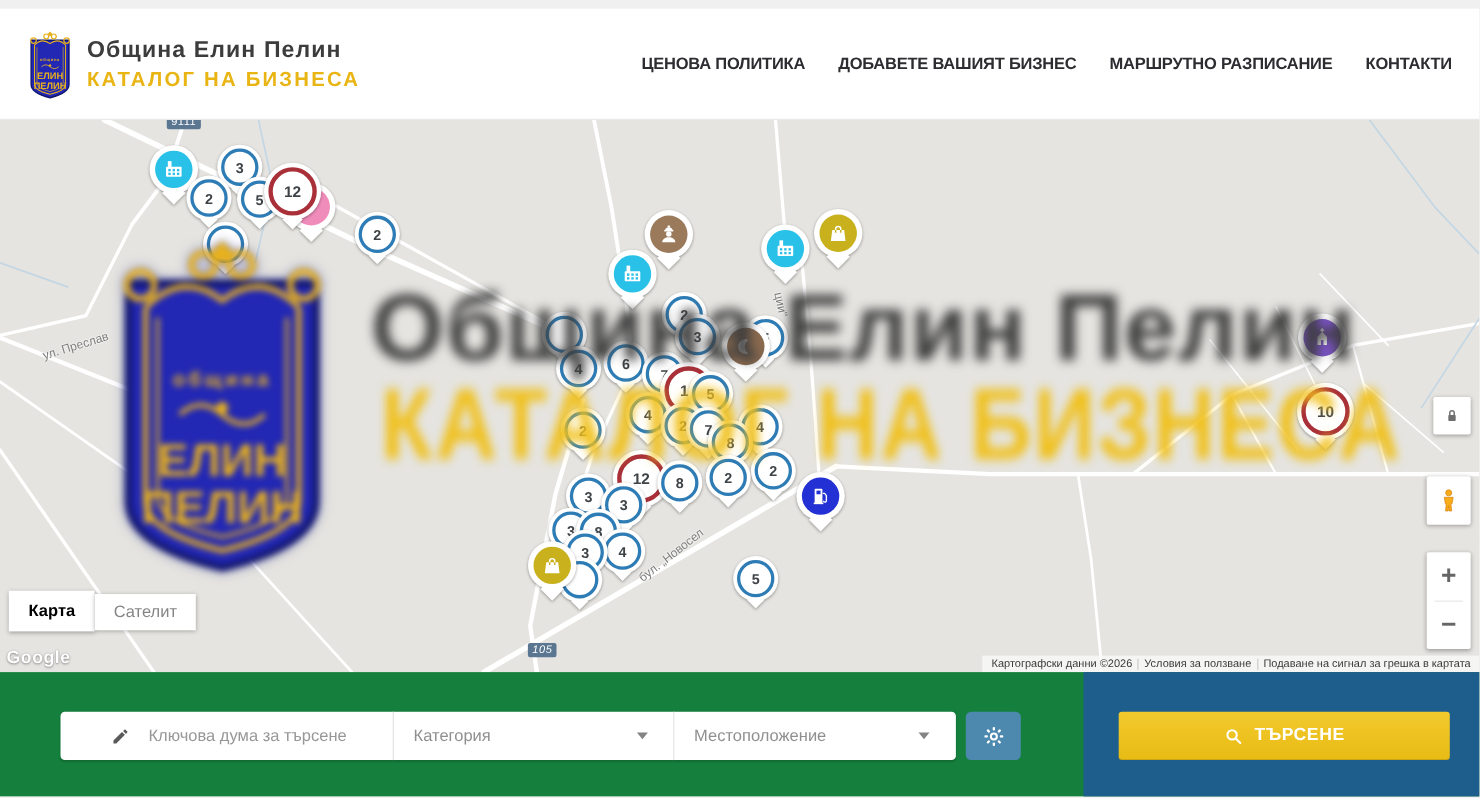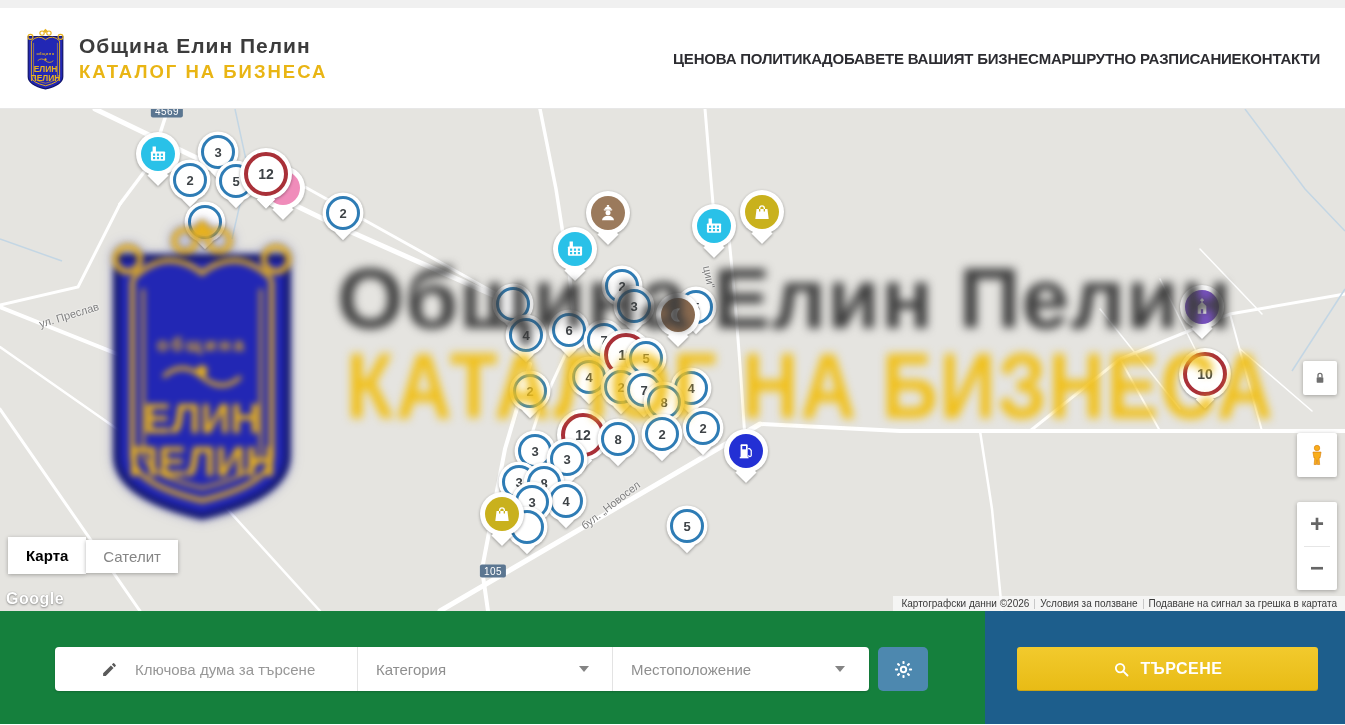--- a/index.html
+++ b/index.html
@@ -6,21 +6,21 @@
   body{width:1345px;height:725px;overflow:hidden;background:#fff;
        font-family:"Liberation Sans",sans-serif;position:relative;}
   .topstrip{height:8px;background:#f0f0f0;}
 
   
   header{height:101px;background:#fff;border-bottom:1px solid #e7e7e7;
          display:flex;align-items:center;padding:0 25px 0 22px;box-sizing:border-box;}
   .brand{display:flex;align-items:center;gap:10px;cursor:pointer;}
   .brand-text .t1{font-size:21px;font-weight:bold;color:#3c3c3c;letter-spacing:1px;}
   .brand-text .t2{font-size:18.5px;font-weight:bold;color:#e9b514;letter-spacing:2px;margin-top:3px;}
-  nav{margin-left:auto;display:flex;}
+  nav{margin-left:auto;display:flex;gap:30px;}
   nav a{font-size:15px;font-weight:bold;color:#2c2c31;text-decoration:none;
         font-stretch:condensed;letter-spacing:-.2px;cursor:pointer;}
 
   
   .map{position:relative;width:1345px;height:502px;background:#e5e4e0;overflow:hidden;cursor:grab;}
   svg.roads{position:absolute;left:0;top:0;}
 
   .lbl-road{position:absolute;transform:translate(-50%,-50%);background:#5b7691;color:#fff;
             font-size:10px;padding:1px 4px;border-radius:2px;letter-spacing:.5px;z-index:5;}
   .lbl-street{position:absolute;color:#7d7d7d;font-size:11px;white-space:nowrap;z-index:4;
@@ -166,22 +166,22 @@
     <g stroke="#c3d6e4" fill="none" stroke-width="1.5">
       <path d="M235,0 L248,60 L232,130"></path>
       <path d="M0,130 L62,152"></path>
       <path d="M1245,0 L1305,80 L1345,122"></path>
       <path d="M1345,180 L1292,262"></path>
       <path d="M228,302 L255,388"></path>
     </g>
   </svg>
 
   <div id="labels">
-      <div class="lbl-road" style="left: 167px; top: 2px;">4569</div>
-      <div class="lbl-road" style="left: 493px; top: 462px;">105</div>
+      <div class="lbl-road" style="left: 167px; top: 2px;">9111</div>
+      <div class="lbl-road" style="left: 493px; top: 482px; font-style: italic;">105</div>
       <div class="lbl-street" style="left: 38px; top: 200px; transform: rotate(-17deg);">ул. Преслав</div>
       <div class="lbl-street" style="left: 575px; top: 390px; transform: rotate(-38deg);">бул. „Новосел</div>
       <div class="lbl-street" style="left: 698px; top: 162px; transform: rotate(78deg);">ции"</div>
     </div>
   <div id="markers">
       <div class="pin pin-icon" style="left: 158px; top: 45px;">
         <span class="tail"></span>
         <span class="disc" style="background:#29c1e8;color:#29c1e8">
           <svg viewBox="0 0 24 24">
             <rect x="3.5" y="9" width="17" height="11" rx="1" fill="#fff"></rect>

